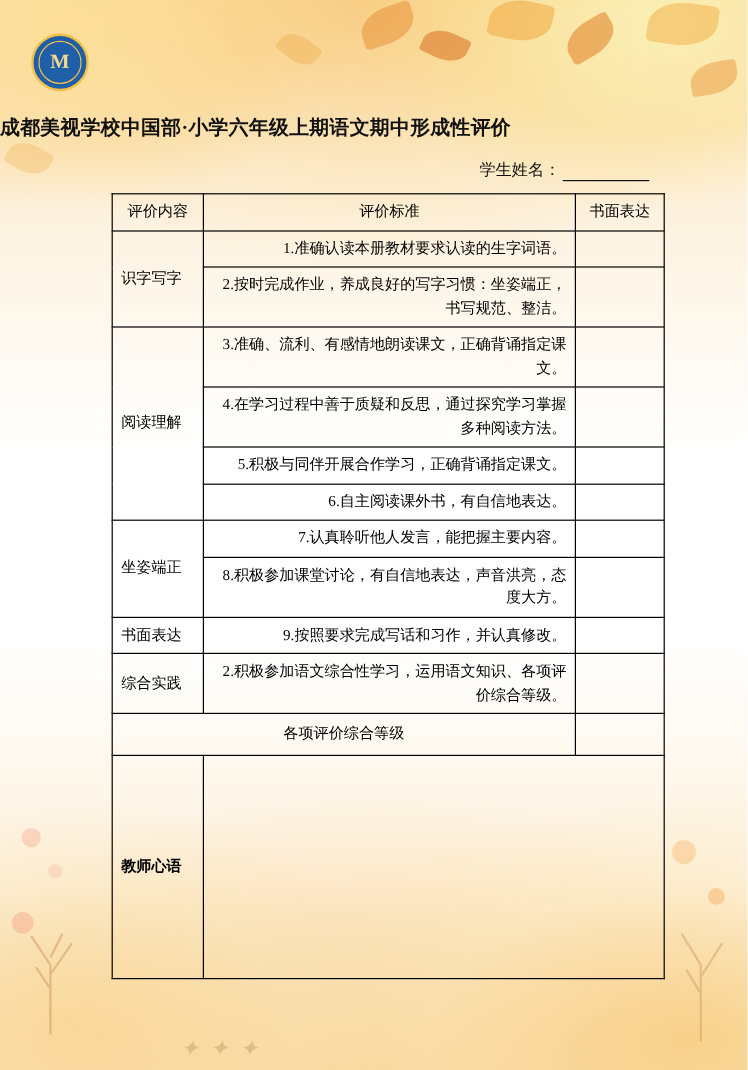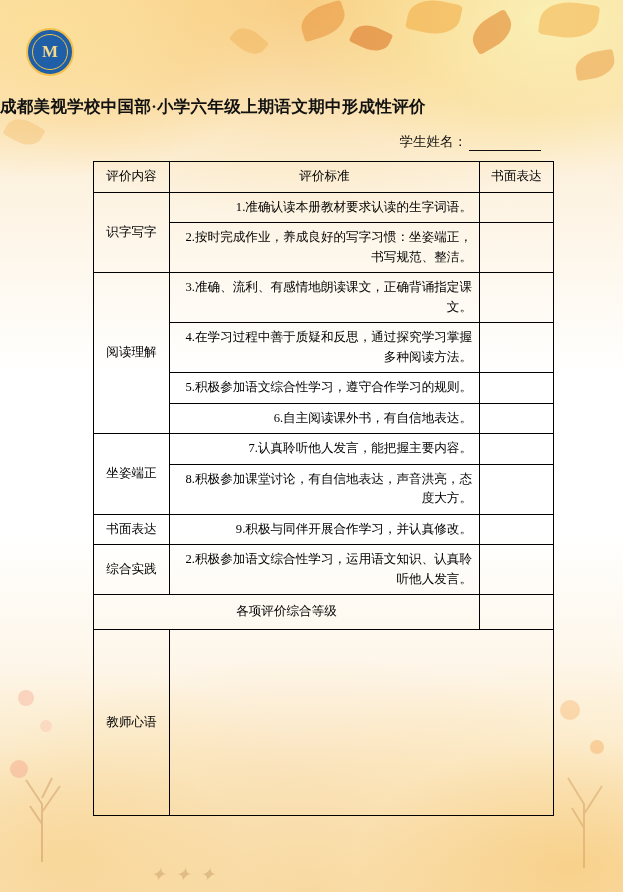--- a/index.html
+++ b/index.html
@@ -147,38 +147,37 @@
   .col-b { width: 310px; }
   .col-c { width: 74px; }
 
   .th {
     text-align: center;
     font-size: 12.8px;
     padding-top: 6px;
     padding-bottom: 6px;
   }
   .cat {
-    text-align: center;
     white-space: nowrap;
   }
   .crit {
     text-align: right;
   }
   .crit .num {
     display: inline-block;
     min-width: 17px;
   }
   .grade-cell { }
   .summary-row td {
     text-align: center;
     padding-top: 7px;
     padding-bottom: 7px;
   }
   .comment-label {
-    text-align: center;
+    font-weight: bold;
   }
   .comment-box {
     height: 175px;
   }
 
   
   .bottom-script {
     position: absolute;
     left: 150px;
     bottom: 6px;
@@ -266,21 +265,21 @@
         <td class="grade-cell"></td>
       </tr>
       <tr>
         <td class="crit">
           <span class="num">4.</span><span>在学习过程中善于质疑和反思，通过探究学习掌握多种阅读方法。</span>
         </td>
         <td class="grade-cell"></td>
       </tr>
       <tr>
         <td class="crit">
-          <span class="num">5.</span><span>积极参加语文综合性学习，遵守合作学习的规则。</span>
+          <span class="num">5.</span><span>积极与同伴开展合作学习，正确背诵指定课文。</span>
         </td>
         <td class="grade-cell"></td>
       </tr>
       <tr>
         <td class="crit">
           <span class="num">6.</span><span>自主阅读课外书，有自信地表达。</span>
         </td>
         <td class="grade-cell"></td>
       </tr>
 
@@ -294,29 +293,29 @@
       <tr>
         <td class="crit">
           <span class="num">8.</span><span>积极参加课堂讨论，有自信地表达，声音洪亮，态度大方。</span>
         </td>
         <td class="grade-cell"></td>
       </tr>
 
       <tr>
         <td class="cat">书面表达</td>
         <td class="crit">
-          <span class="num">9.</span><span>积极与同伴开展合作学习，并认真修改。</span>
+          <span class="num">9.</span><span>按照要求完成写话和习作，并认真修改。</span>
         </td>
         <td class="grade-cell"></td>
       </tr>
 
       <tr>
         <td class="cat">综合实践</td>
         <td class="crit">
-          <span class="num">2.</span><span>积极参加语文综合性学习，运用语文知识、认真聆听他人发言。</span>
+          <span class="num">2.</span><span>积极参加语文综合性学习，运用语文知识、各项评价综合等级。</span>
         </td>
         <td class="grade-cell"></td>
       </tr>
 
       <tr class="summary-row">
         <td colspan="2">各项评价综合等级</td>
         <td></td>
       </tr>
 
       <tr>

